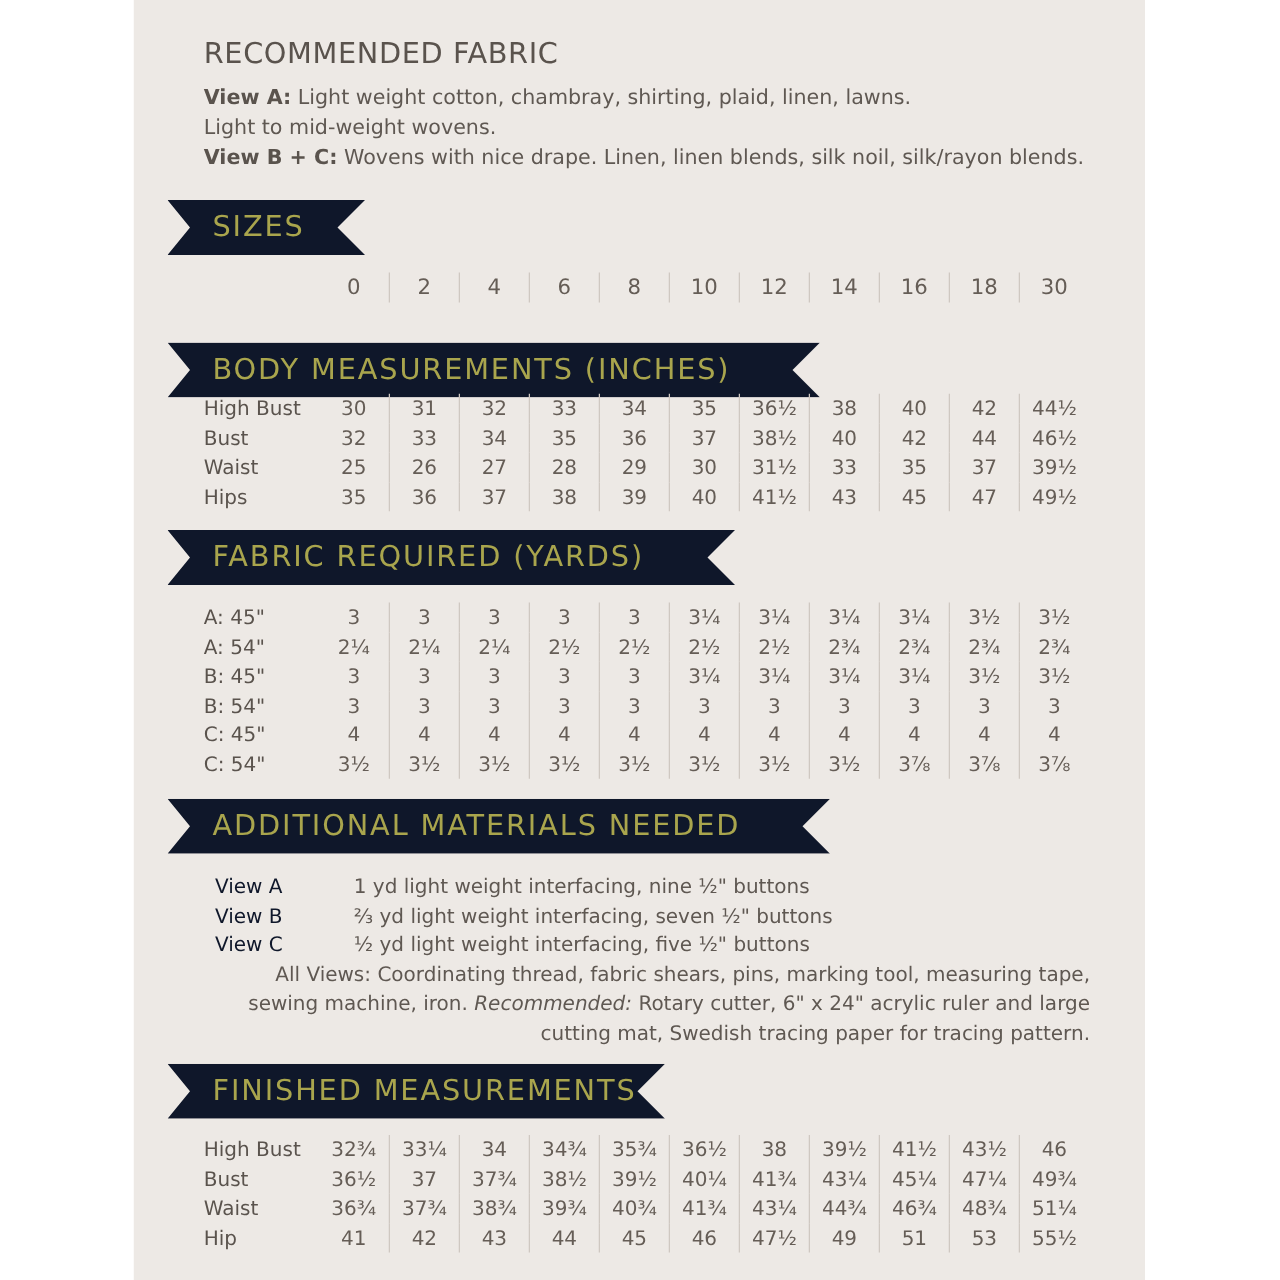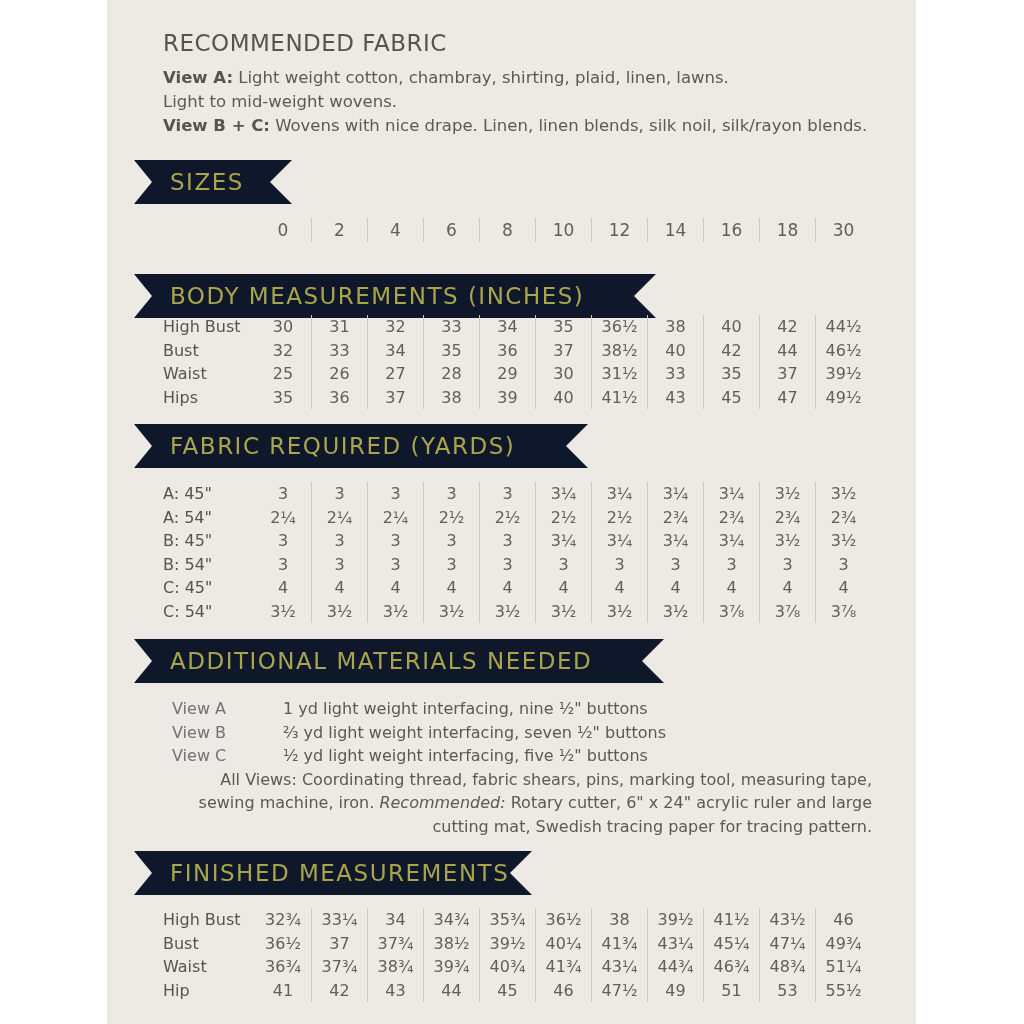--- a/index.html
+++ b/index.html
@@ -14,21 +14,21 @@
             clip-path: polygon(0 0, 100% 0, calc(100% - 22px) 50%, 100% 100%, 0 100%, 18px 50%); }
   .ribbon span { position:absolute; left:36px; top:50%; transform:translateY(-50%); font-size:23px; letter-spacing:1.5px; color:#a9a54d; white-space:nowrap; }
   .grid { position:absolute; left:163px; }
   .row { display:flex; height:23.5px; align-items:center; }
   .lbl { width:92px; font-size:16px; color:#5a534d; white-space:nowrap; }
   .cell { width:56px; text-align:center; font-size:16px; color:#655d56; white-space:nowrap; border-left:1px solid #cfc8c1; height:100%; display:flex; align-items:center; justify-content:center; box-sizing:border-box; }
   .cell.first { border-left:none; }
   .sizes .cell { font-size:17px; }
   .mat { position:absolute; left:172px; top:697px; font-size:16px; line-height:23.5px; color:#5f5852; width:700px; }
   .mat .mrow { display:flex; white-space:nowrap; }
-  .mat .mlbl { width:111px; color:#737373; }
+  .mat .mlbl { width:111px; color:#0f172a; }
   .mat p { margin:0;text-align:right; }
   .mat em { font-style:italic; }
 </style>
 </head>
 <body>
 
 <div class="panel"></div>
 
 <h1 class="h-main">RECOMMENDED FABRIC</h1>
 <div class="intro">

